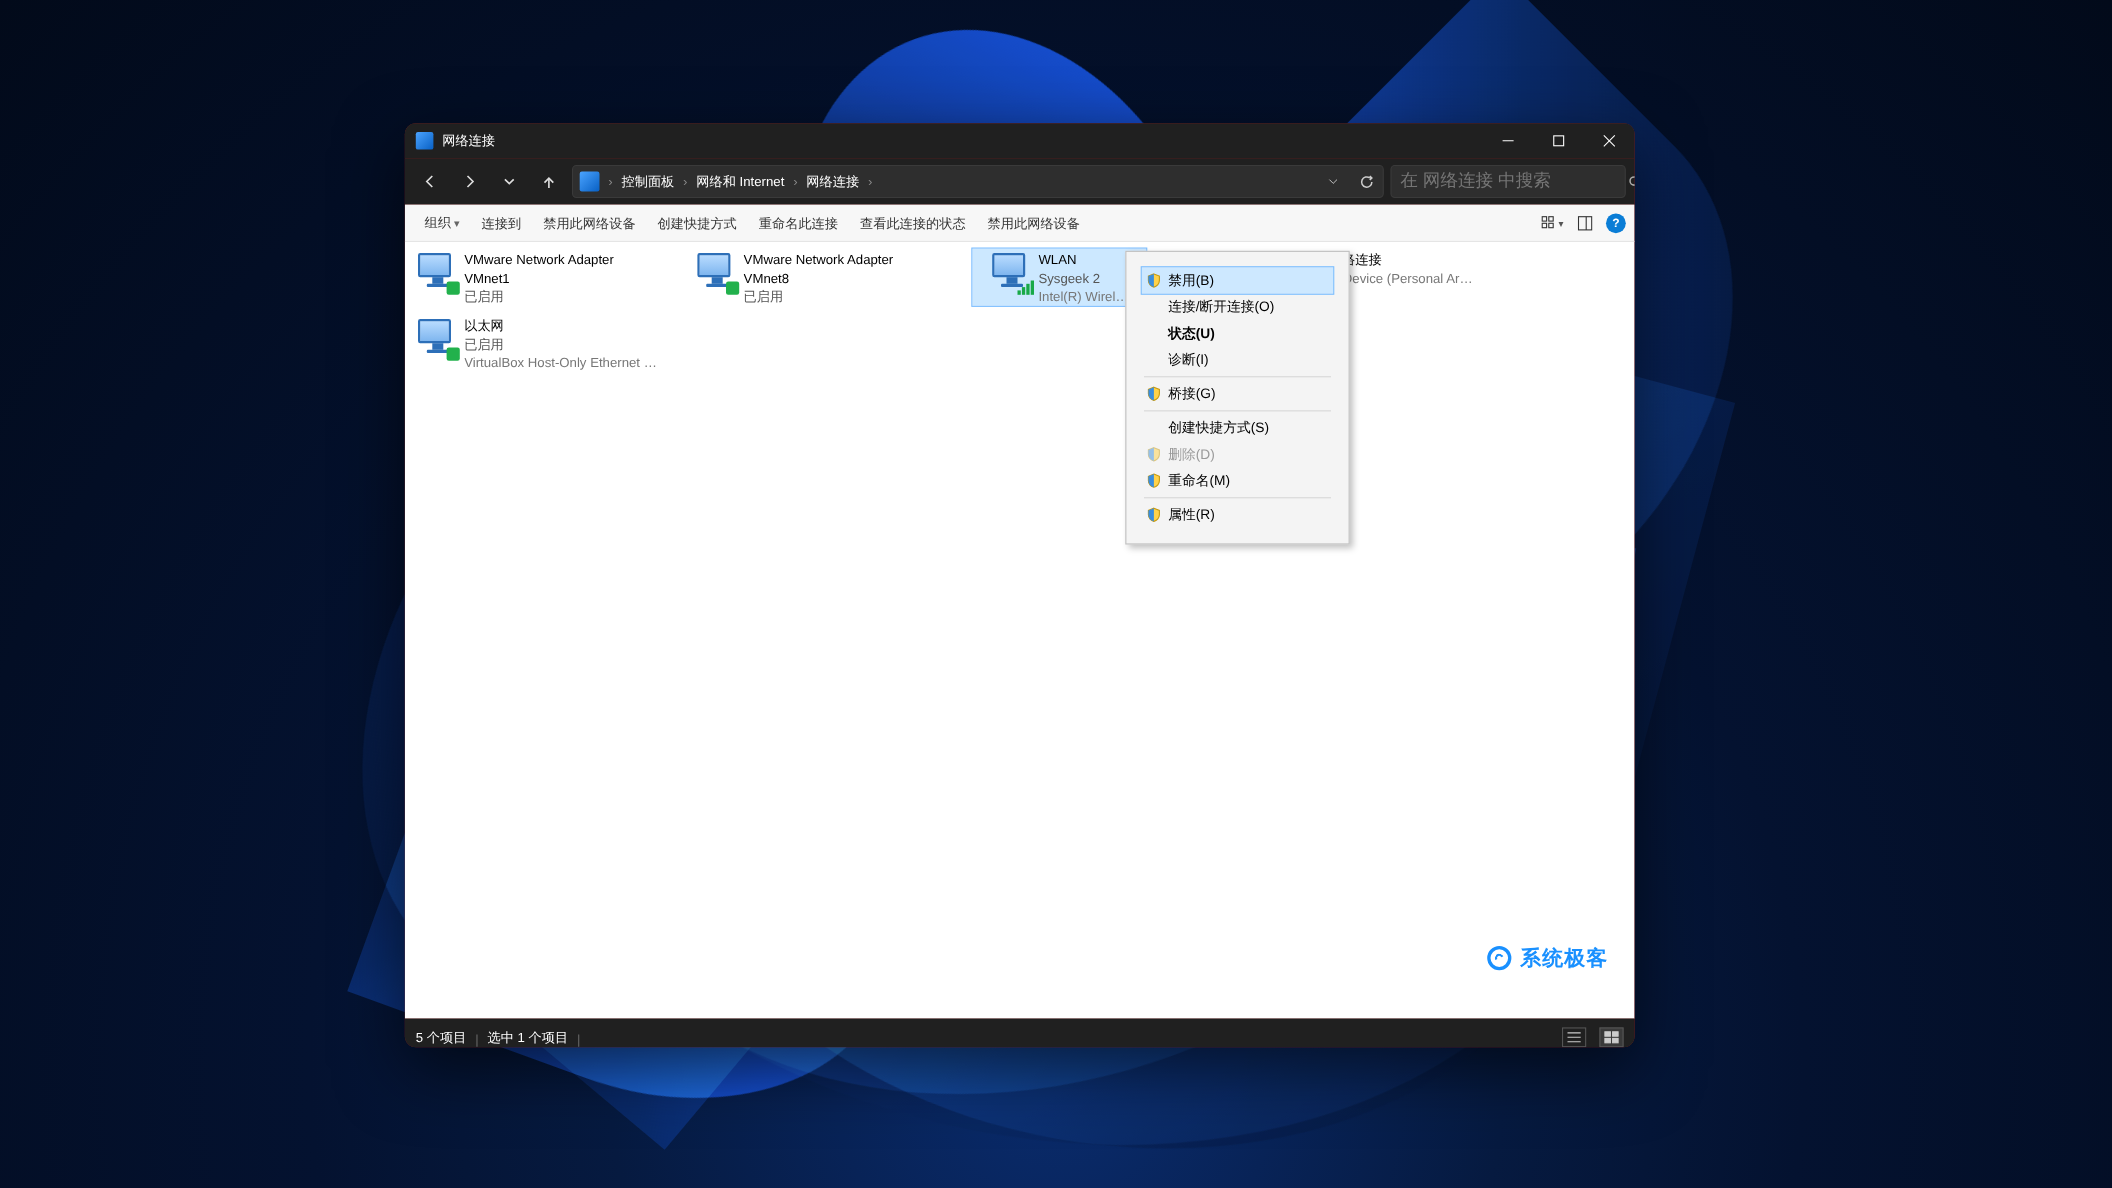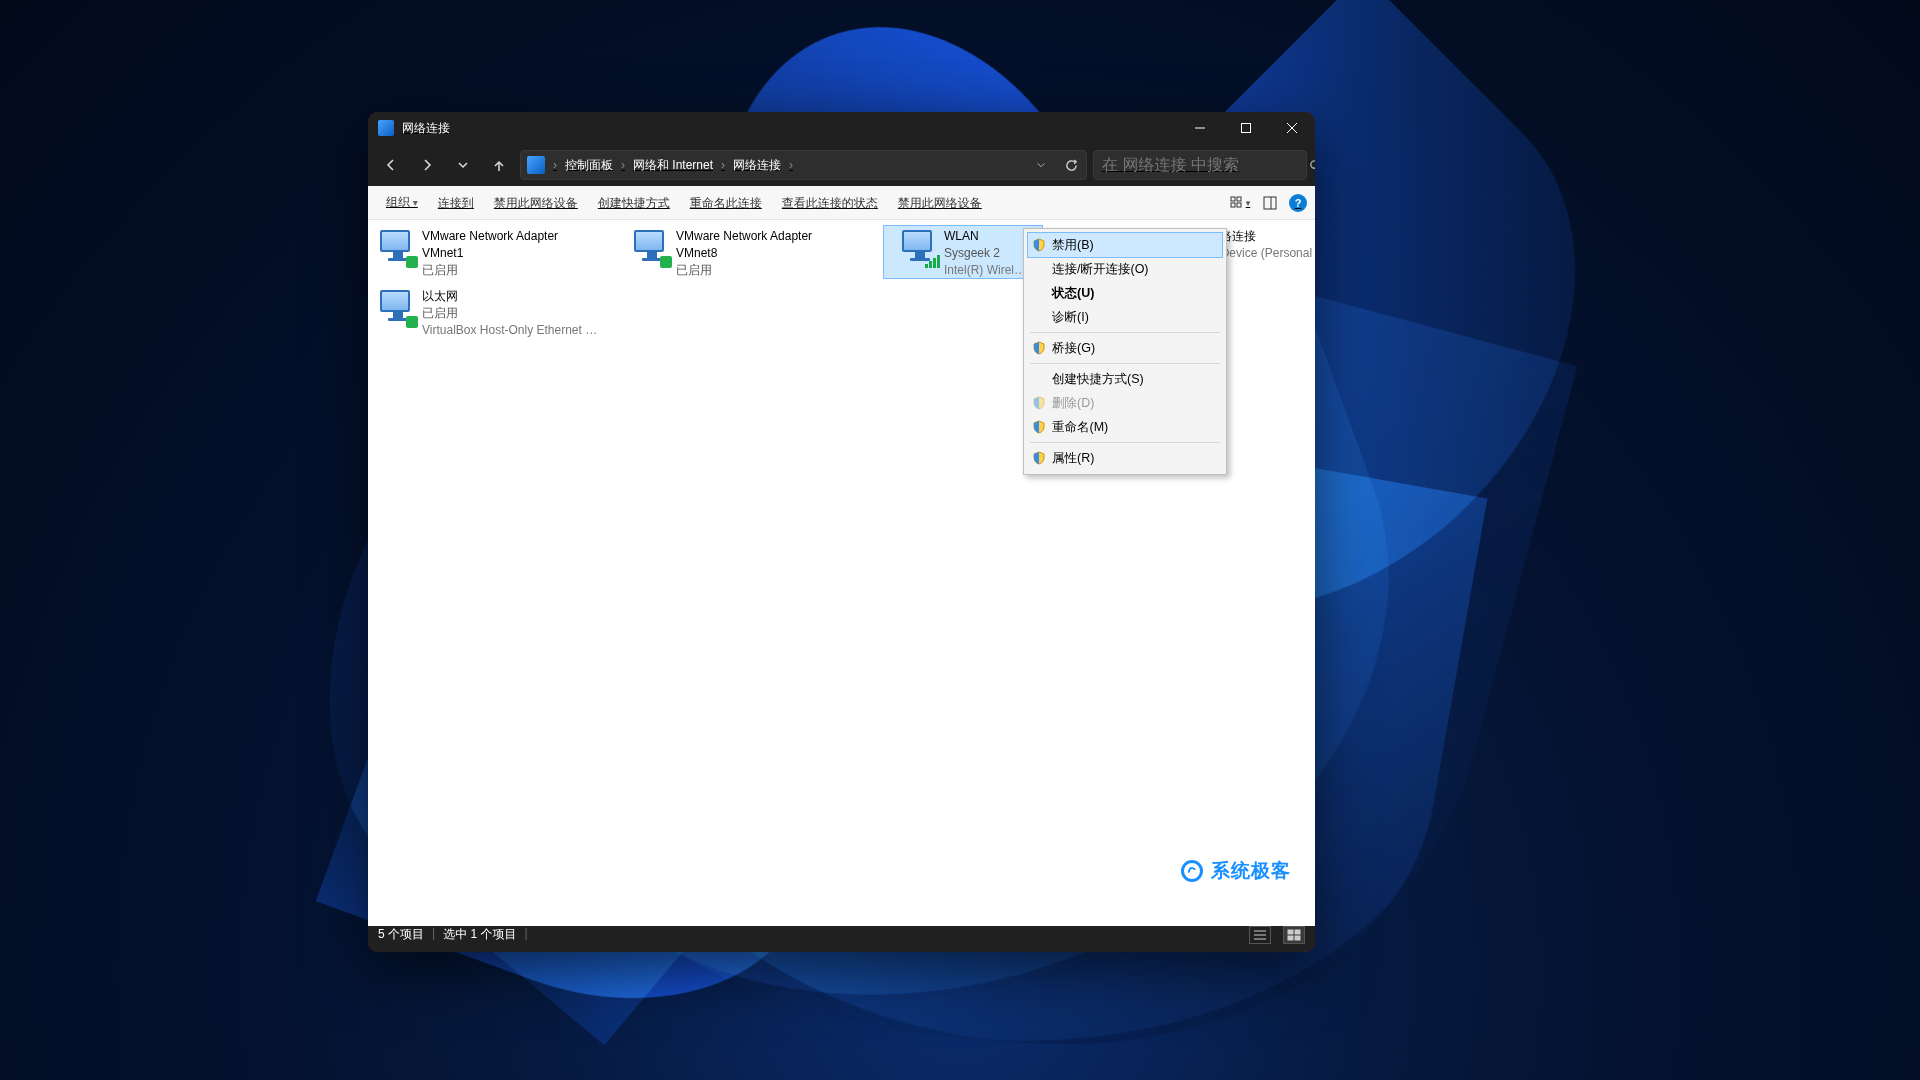--- a/index.html
+++ b/index.html
@@ -15,24 +15,23 @@
 .p1 { width: 850px; height: 620px; left: 430px; top: 420px; transform: rotate(10deg); }
 .p2 { width: 700px; height: 520px; left: 120px; top: 350px; transform: rotate(130deg); }
 .p3 { width: 600px; height: 450px; left: 850px; top: 120px; transform: rotate(-45deg); }
 .p4 { width: 520px; height: 380px; left: 500px; top: 90px;  transform: rotate(70deg); }
 .p5 { width: 460px; height: 340px; left: 200px; top: 650px; transform: rotate(200deg); }
 .p6 { width: 900px; height: 680px; left: 340px; top: 300px; transform: rotate(-20deg); opacity:.55;}
 .p7 { width:1100px; height:820px;  left: 230px; top: 210px; transform: rotate(15deg);  opacity:.35;}
 
 
 .window {
-  position: absolute; left: 368px; top: 112px; width: 947px; height: 840px;
+  position: absolute; left: 368px; top: 112px; width: 1118px; height: 840px;
   background: #7f1d1d; border-radius: 10px; overflow: hidden;
   box-shadow: 0 20px 60px rgba(0,0,0,.6);
-  text-decoration: underline;
 }
 
 
 .titlebar { height: 32px; background: #202020; color: #fff; display: flex; align-items: center; font-size: 12px; }
 .titlebar .tb-icon { width: 16px; height: 16px; margin: 0 8px 0 10px; background: linear-gradient(135deg,#4aa3ff,#0860c4); border-radius: 2px; }
 .titlebar .title { flex: 0 0 auto; }
 .titlebar .spacer { flex: 1; }
 .winbtn { width: 46px; height: 32px; display: flex; align-items: center; justify-content: center; color: #fff; }
 .winbtn svg { width: 12px; height: 12px; stroke: #fff; stroke-width: 1; fill: none; }
 
@@ -72,37 +71,37 @@
 .adapter .aicon .bars{ position:absolute; right:-2px; bottom:-2px; display:flex; gap:1px; align-items:flex-end; }
 .adapter .aicon .bars span{ width:3px; background:#18a948; }
 .adapter .aicon .bars span:nth-child(1){height:4px;} .adapter .aicon .bars span:nth-child(2){height:7px;}
 .adapter .aicon .bars span:nth-child(3){height:10px;} .adapter .aicon .bars span:nth-child(4){height:13px;}
 .adapter .txt { line-height: 17px; overflow: hidden; }
 .adapter .l1 { color: #000; white-space: nowrap; }
 .adapter .l2 { color: #555; white-space: nowrap; }
 .adapter .l3 { color: #777; white-space: nowrap; overflow:hidden; text-overflow:ellipsis; max-width:200px;}
 
 
-.ctx { position: absolute; width: 204px; background: #f4f4f4; border: 1px solid #bfbfbf; box-shadow: 3px 3px 6px rgba(0,0,0,.25); font-size: 12.5px; padding: 4px; }
+.ctx { position: absolute; width: 204px; background: #f4f4f4; border: 1px solid #bfbfbf; box-shadow: 3px 3px 6px rgba(0,0,0,.25); font-size: 12.5px; padding: 14px; }
 .ctx .row { display: flex; align-items: center; height: 24px; padding: 0 8px 0 4px; gap: 6px; position:relative;}
 .ctx .row .shield{ width:14px; height:14px; flex:0 0 14px;}
 .ctx .row .lbl{ flex:1; white-space:nowrap; }
 .ctx .row.bold .lbl{ font-weight:600; }
 .ctx .row.disabled .lbl{ color:#9a9a9a; }
 .ctx .row.hi{ background:#cde8ff; outline:1px solid #7abdff; }
 .ctx hr{ border:none; border-top:1px solid #d8d8d8; margin:3px 2px; }
 .shield svg{ width:14px; height:14px; }
 
 
 .watermark { position:absolute; right:24px; bottom:42px; display:flex; align-items:center; gap:8px; color:#1990ff; font-size:19px; font-weight:600; letter-spacing:1px;}
 .watermark .ring{ width:22px; height:22px; border:3px solid #1990ff; border-radius:50%; position:relative;}
 .watermark .ring::after{ content:""; position:absolute; inset:4px; border:2px solid #1990ff; border-radius:50%; border-right-color:transparent; border-bottom-color:transparent; transform:rotate(20deg);}
 
 
-.statusbar { position: absolute; bottom: 0; left: 0; right: 0; height: 26px; background: #202020; color: #fff; font-size: 12px; display: flex; align-items: flex-start; padding: 0 10px; gap: 8px; }
+.statusbar { position: absolute; bottom: 0; left: 0; right: 0; height: 26px; background: #202020; color: #fff; font-size: 12px; display: flex; align-items: flex-end; padding: 0 10px; gap: 8px; }
 .statusbar .spacer{flex:1;}
 .statusbar .viewbtn{ width:22px; height:18px; display:flex; align-items:center; justify-content:center; border:1px solid #555; margin-left:4px;}
 .statusbar .viewbtn.active{ background:#3a3a3a; }
 .stat-sep{ color:#666; }
 </style>
 </head>
 <body>
 
 <div class="bloom">
   <div class="petal p7"></div>

